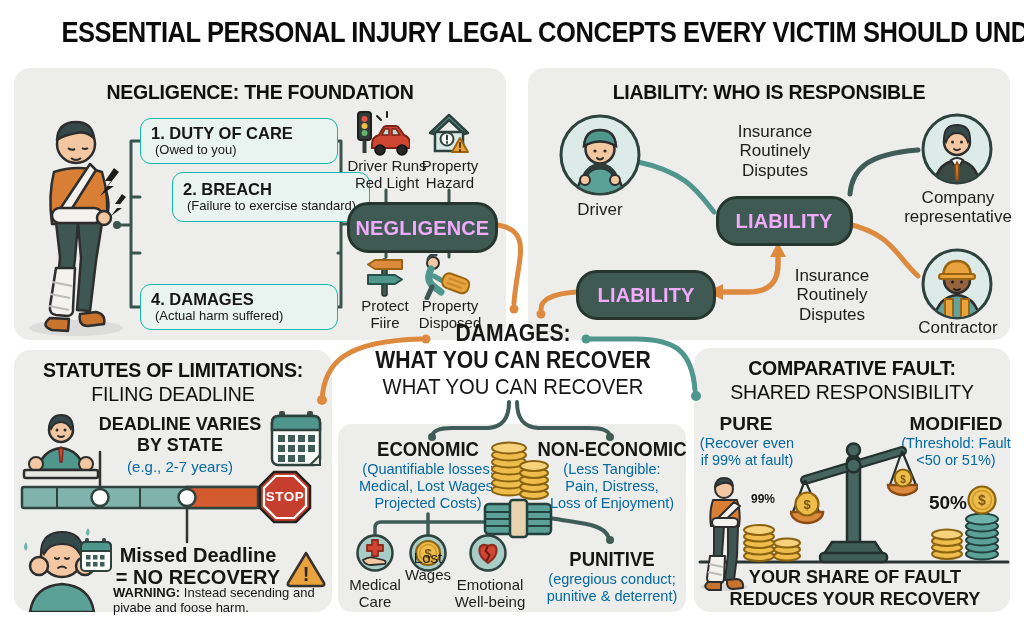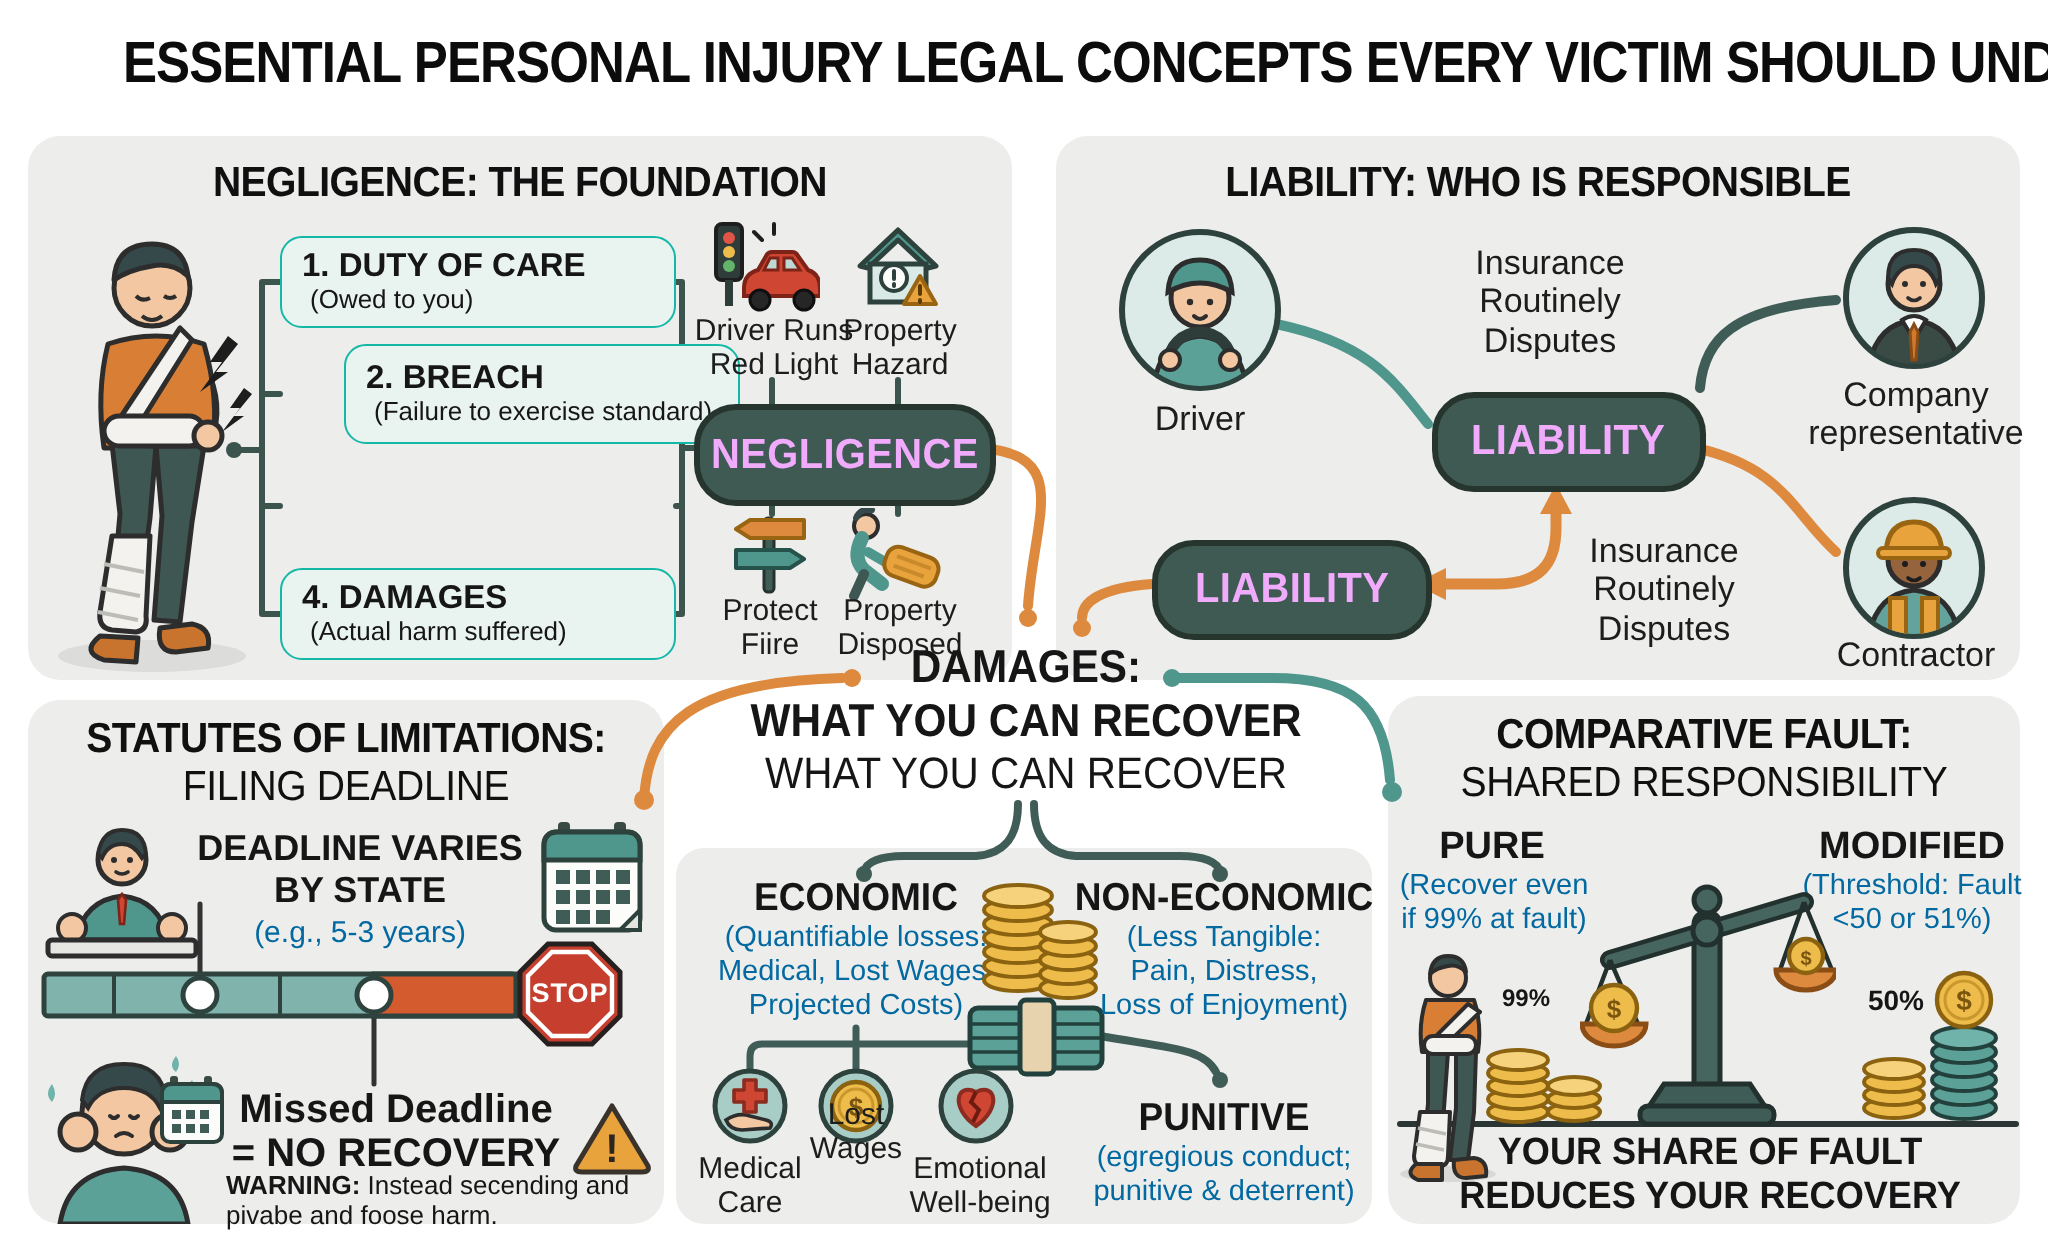--- a/index.html
+++ b/index.html
@@ -254,21 +254,21 @@
     <circle cx="14" cy="58" r="7" fill="#f3c7a1" stroke="#2d2d2d" stroke-width="2"></circle>
     <circle cx="64" cy="58" r="7" fill="#f3c7a1" stroke="#2d2d2d" stroke-width="2"></circle>
     <circle cx="35" cy="24" r="1.5" fill="#2d2d2d"></circle>
       <circle cx="43" cy="24" r="1.5" fill="#2d2d2d"></circle>
     <path d="M36 30 q3 2 6 0" stroke="#2d2d2d" stroke-width="1.8" fill="none" stroke-linecap="round"></path>
     <rect x="2" y="64" width="74" height="8" rx="2" fill="#e6e6e3" stroke="#2d2d2d" stroke-width="2.5"></rect>
   </svg>
 
   <div class="c bh pre" style="left:98px;top:414px;width:164px;font-size:18px;line-height:1.15;">DEADLINE VARIES
 BY STATE</div>
-  <div class="c sub" style="left:98px;top:458px;width:164px;font-size:15px;">(e.g., 5-3 years)</div>
+  <div class="c sub" style="left:98px;top:458px;width:164px;font-size:15px;">(e.g., 2-7 years)</div>
 
   <svg class="c" style="left:270px;top:410px;" width="52" height="58" viewBox="0 0 52 58">
     <rect x="9" y="1" width="6" height="10" rx="2" fill="#3a4a45"></rect>
     <rect x="37" y="1" width="6" height="10" rx="2" fill="#3a4a45"></rect>
     <rect x="2" y="6" width="48" height="49" rx="6" fill="#fcfcfa" stroke="#2e423d" stroke-width="2.5"></rect>
     <path d="M2 13 q0 -7 7 -7 h34 q7 0 7 7 v7 h-48 z" fill="#4f968d" stroke="#2e423d" stroke-width="2.5"></path>
     <g fill="#3f5d56">
       <rect x="8" y="25" width="7" height="7"></rect>
         <rect x="18" y="25" width="7" height="7"></rect>
         <rect x="28" y="25" width="7" height="7"></rect>
@@ -455,21 +455,21 @@
         <ellipse cx="19" cy="37.5" rx="15" ry="5"></ellipse>
         <ellipse cx="19" cy="31" rx="15" ry="5"></ellipse>
         <ellipse cx="19" cy="24.5" rx="15" ry="5"></ellipse>
         <ellipse cx="19" cy="18" rx="15" ry="5" fill="#f6d27d"></ellipse>
       <ellipse cx="47" cy="44" rx="13" ry="4.5"></ellipse>
         <ellipse cx="47" cy="37.5" rx="13" ry="4.5"></ellipse>
         <ellipse cx="47" cy="31" rx="13" ry="4.5" fill="#f6d27d"></ellipse>
     </g>
   </svg>
 
-  <div class="c bh" style="left:925px;top:492px;width:46px;font-size:14px;">50%</div>
+  <div class="c bh" style="left:925px;top:492px;width:46px;font-size:19px;">50%</div>
   <svg class="c" style="left:928px;top:476px;" width="78" height="88" viewBox="0 0 78 88">
     <g stroke="#8a6210" stroke-width="2" fill="#eebc4a">
       <ellipse cx="19" cy="78" rx="15" ry="5"></ellipse>
         <ellipse cx="19" cy="71.5" rx="15" ry="5"></ellipse>
         <ellipse cx="19" cy="65" rx="15" ry="5"></ellipse>
         <ellipse cx="19" cy="58.5" rx="15" ry="5" fill="#f6d27d"></ellipse>
     </g>
     <g stroke="#23413c" stroke-width="2" fill="#5ba198">
       <ellipse cx="54" cy="78" rx="16" ry="5.5"></ellipse>
         <ellipse cx="54" cy="71" rx="16" ry="5.5"></ellipse>

